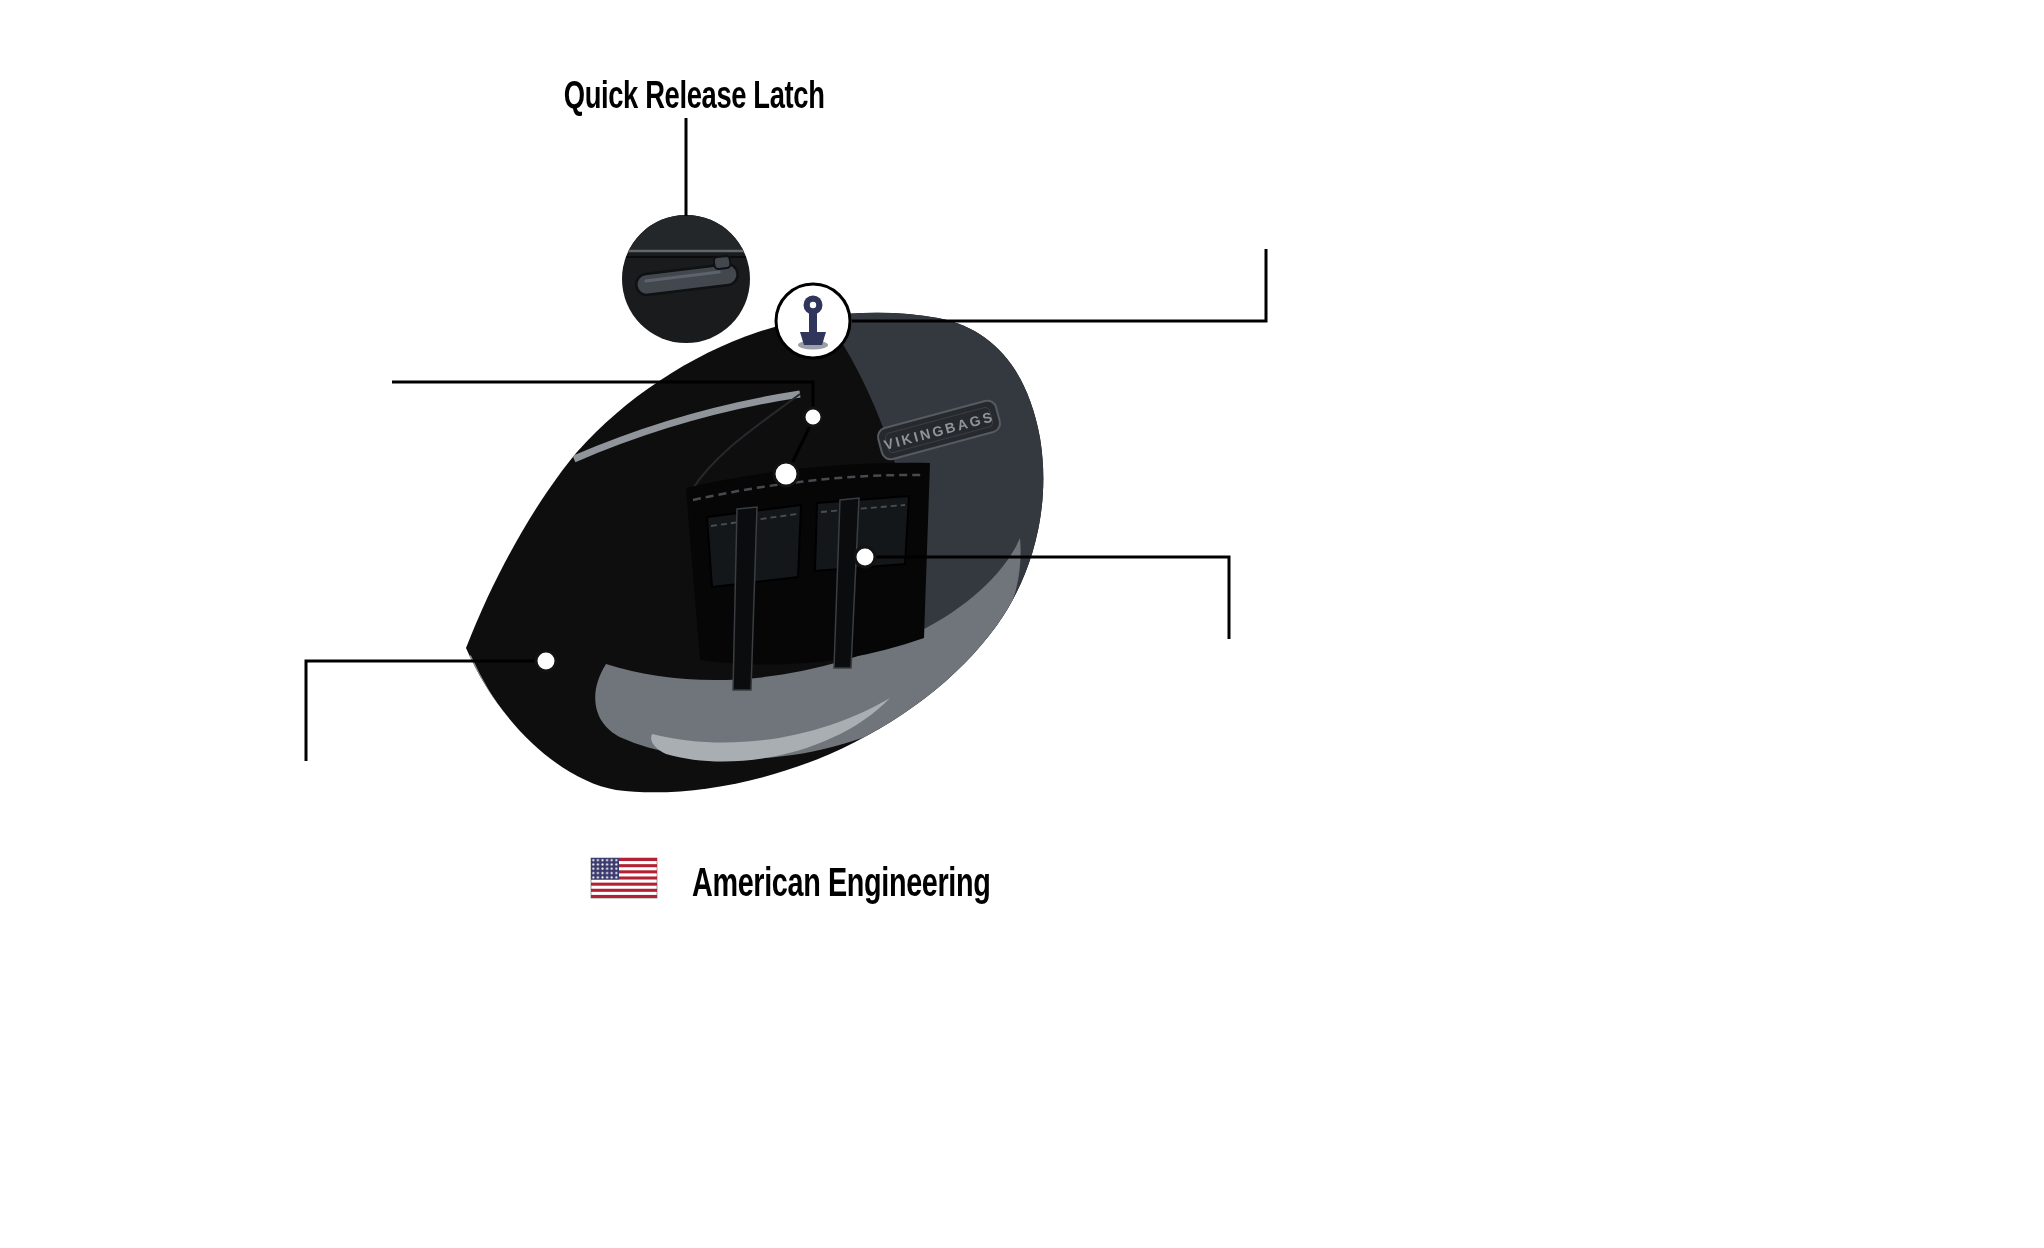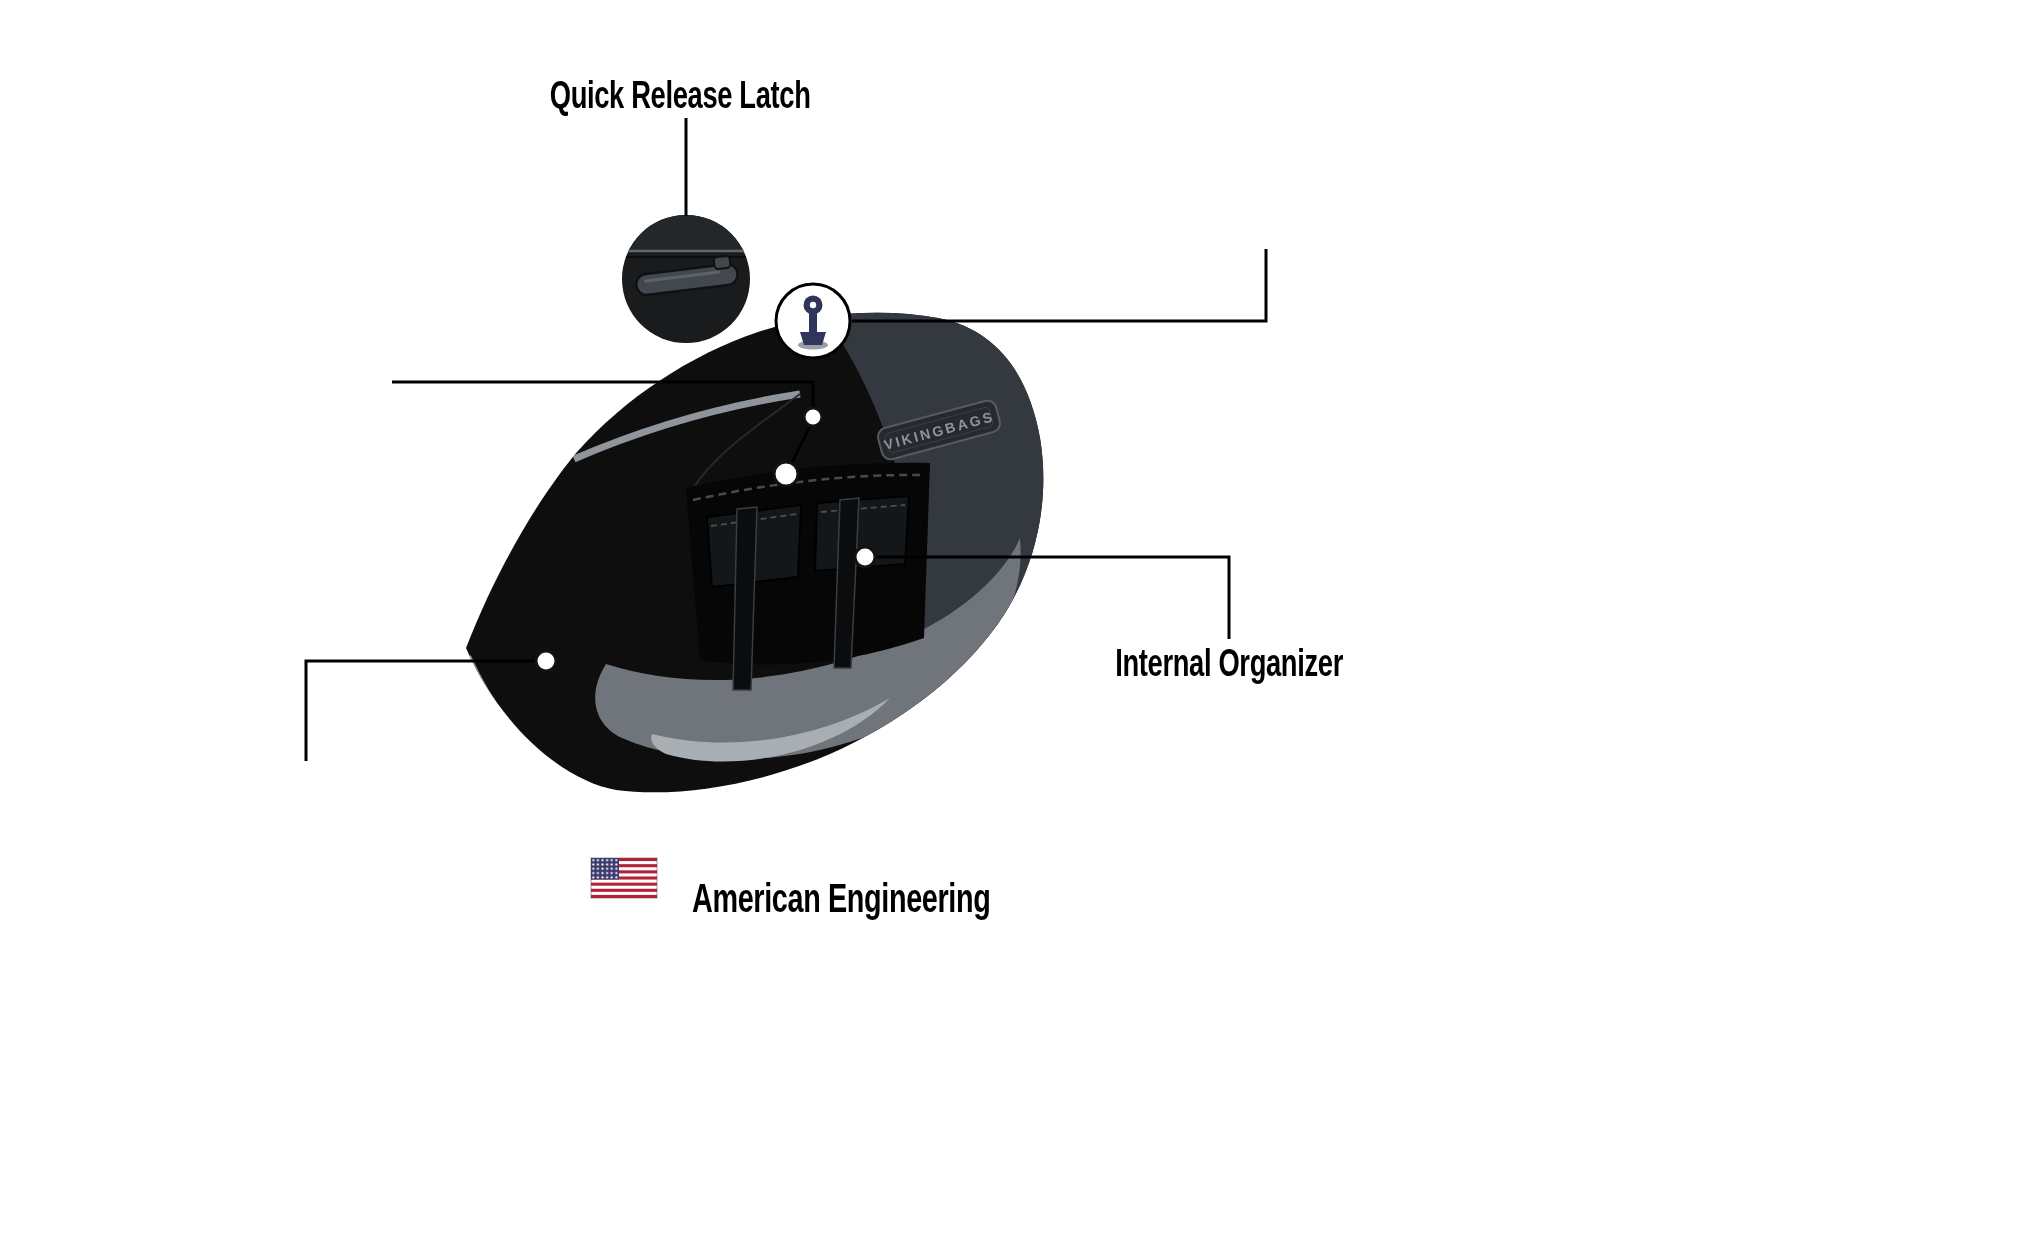--- a/index.html
+++ b/index.html
@@ -135,30 +135,27 @@
         <rect x="0" y="18.46" width="66" height="3.08"></rect>
         <rect x="0" y="24.62" width="66" height="3.08"></rect>
         <rect x="0" y="30.77" width="66" height="3.08"></rect>
         <rect x="0" y="36.92" width="66" height="3.08"></rect>
       </g>
       <rect width="28" height="21.5" fill="#3C3B6E"></rect>
       <rect width="28" height="21.5" fill="url(#starsPat)"></rect>
     </g>
   </svg>
 
-  <div class="label center" style="left:499px; top:73px; width:340px;">
+  <div class="label center" style="left:513px; top:73px; width:340px;">
     <span class="cond">Quick Release Latch</span>
   </div>
 
 
   <div class="label two-line" style="left:240px; top:341px; width:280px; text-align:left;">
   </div>
 
-  <div class="label center" style="left:1059px; top:641px; width:340px;">
-    <span class="cond">Internal Organizer</span>
-  </div>
 
 
-  <div class="label" style="left:692px; top:860px; width:420px; font-size:40px; text-align:left;margin-top:16px;">
+  <div class="label" style="left:692px; top:860px; width:420px; font-size:40px; text-align:left;">
     <span class="cond from-left">American Engineering</span>
   </div>
 
 </div>
 
 </body></html>

